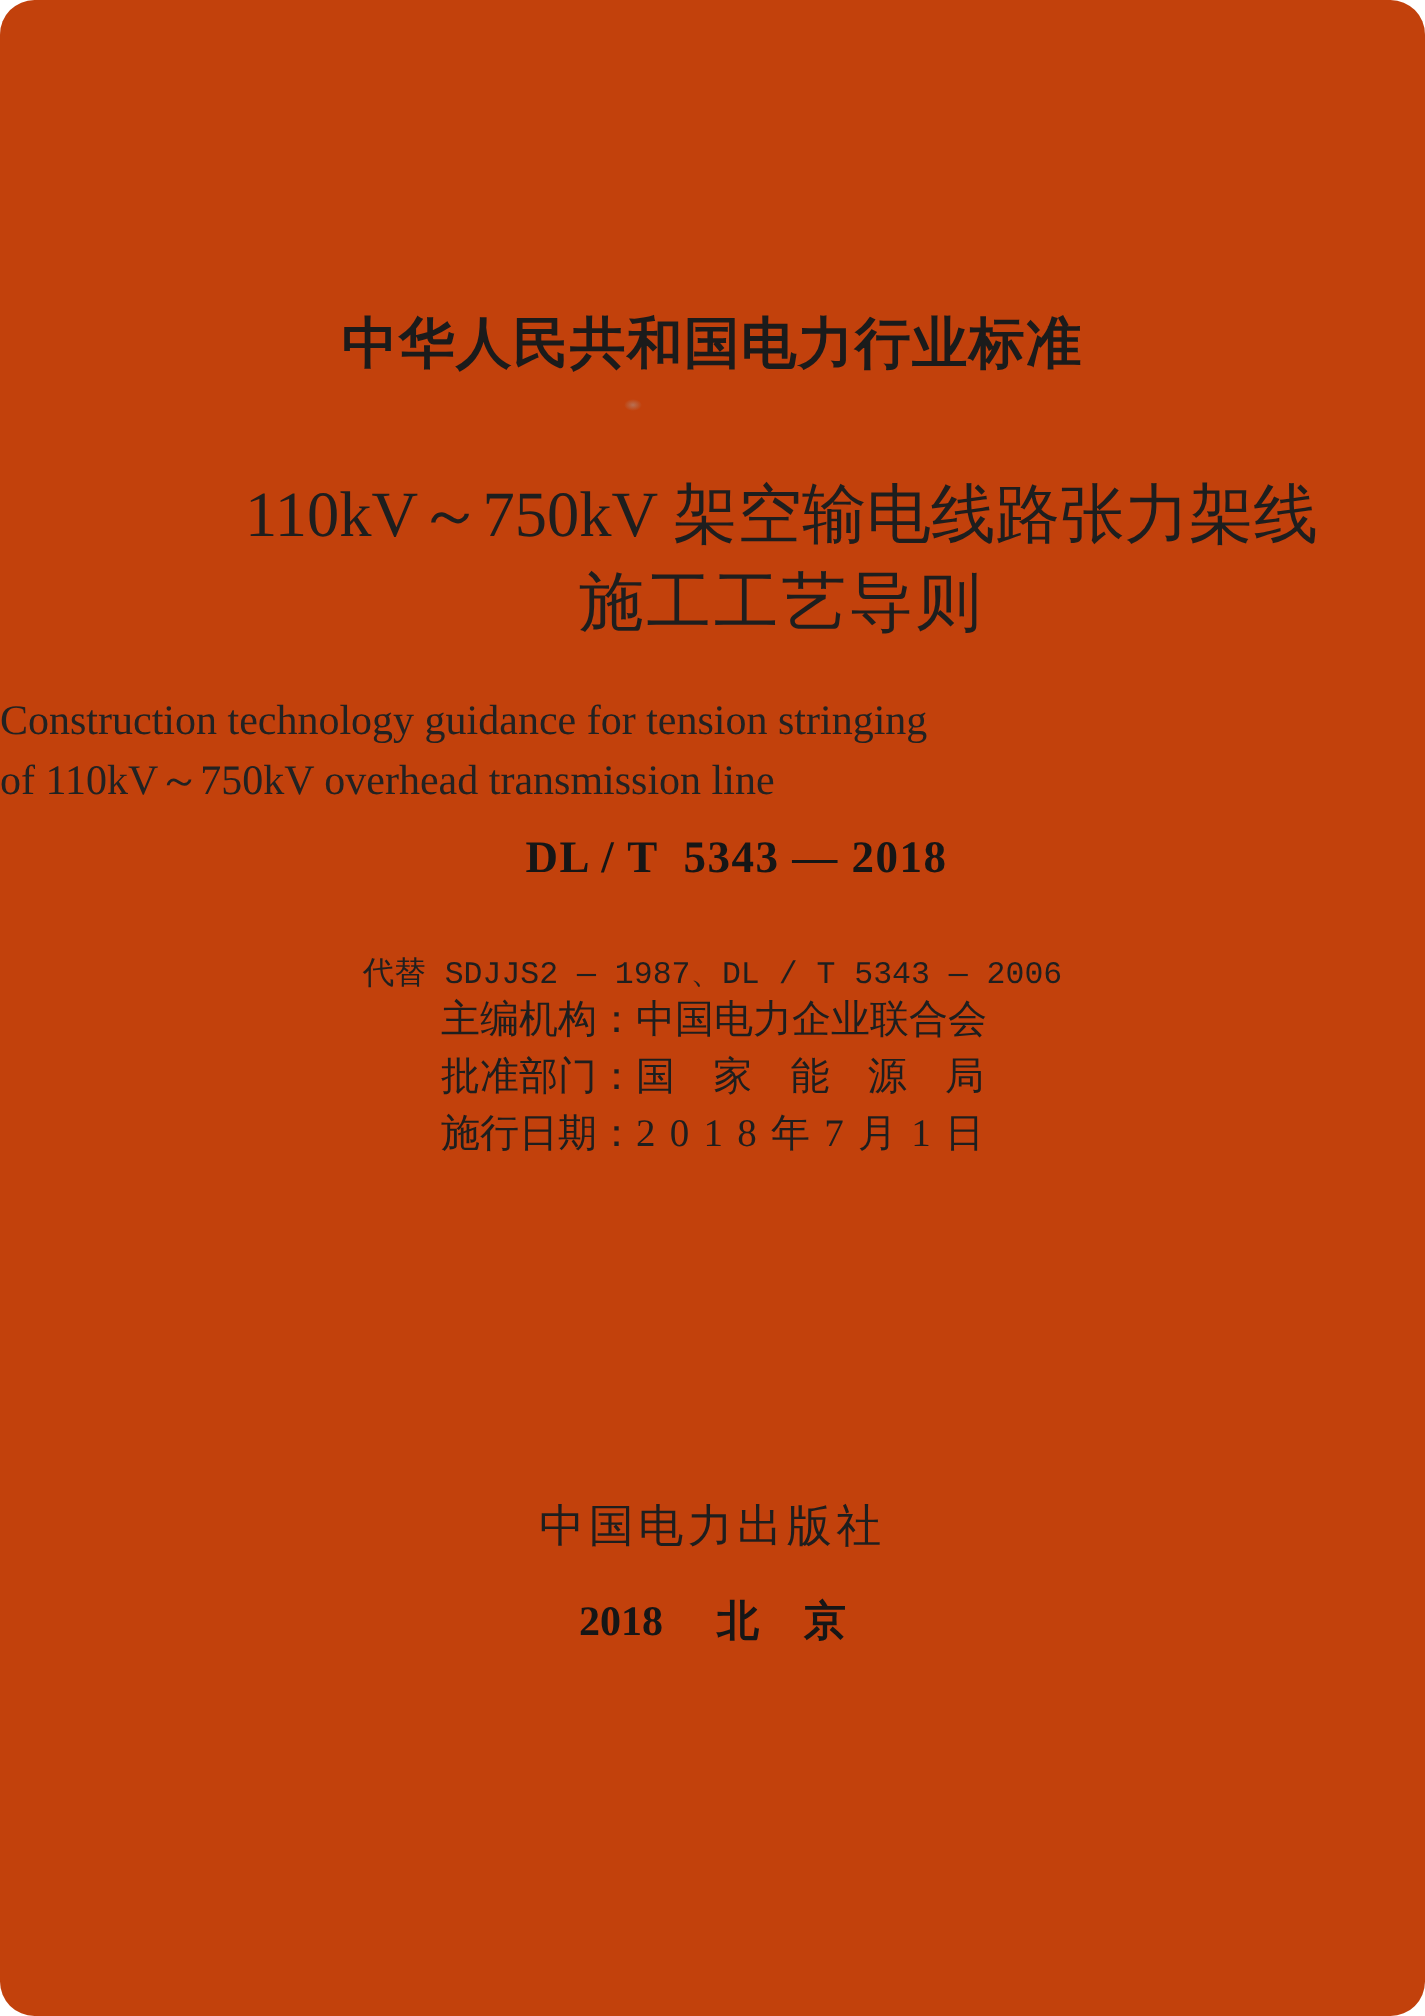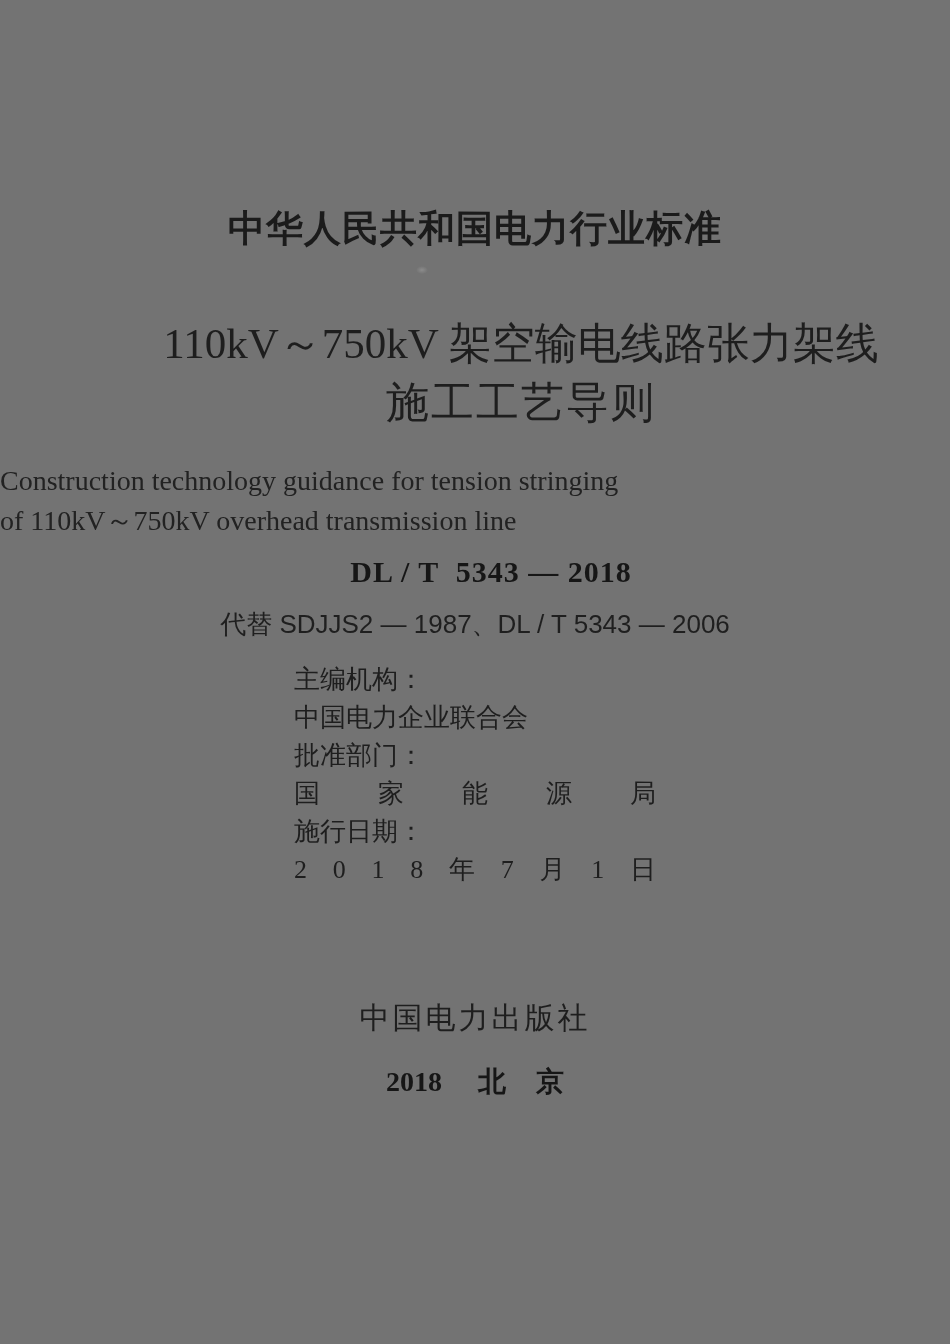--- a/index.html
+++ b/index.html
@@ -5,23 +5,24 @@
   html, body {
     margin: 0;
     padding: 0;
     background: #ffffff;
   }
   .page {
     position: relative;
     width: 950px;
     height: 1344px;
     margin: 0 auto;
-    background: #737373;
+    background: #c2410c;
     overflow: hidden;
     color: #1d1d1d;
+    border-radius: 23px;
   }
   
   .heading {
     position: absolute;
     top: 207px;
     left: 0;
     width: 100%;
     text-align: center;
     font-family: "Liberation Sans", "DejaVu Sans", sans-serif;
     font-weight: 700;
@@ -66,42 +67,42 @@
     font-weight: 700;
     font-size: 30px;
     line-height: 34px;
     letter-spacing: 1px;
     white-space: pre;
     color: #161616;
   }
   
   .superseded {
     position: absolute;
-    top: 607px;
-    left: 0;
-    width: 100%;
-    text-align: center;
-    font-family: Liberation Sans, sans-serif;
-    font-size: 26px;
+    top: 634px;
+    left: 0;
+    width: 100%;
+    text-align: center;
+    font-family: Liberation Mono, monospace;
+    font-size: 21px;
     line-height: 34px;
     color: #1f1f1f;
   }
   
   .org {
     position: absolute;
     top: 661px;
     left: 50%;
     transform: translateX(-50%);
     width: 362px;
     font-family: "Liberation Serif", "DejaVu Serif", serif;
     font-size: 26px;
     line-height: 38px;
     color: #1e1e1e;
   }
-  .org-line { display: flex; flex-direction: column; }
+  .org-line { display: flex; }
   .org-label { white-space: pre; flex: none; }
   .org-value { flex: 1; white-space: nowrap; }
   .justify-chars {
     display: flex;
     justify-content: space-between;
     white-space: normal;
   }
   
   .publisher {
     position: absolute;

